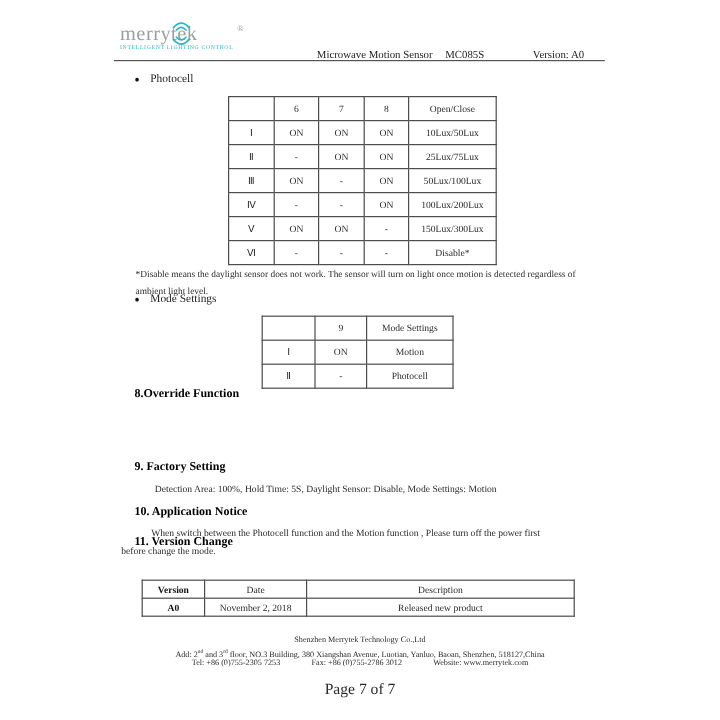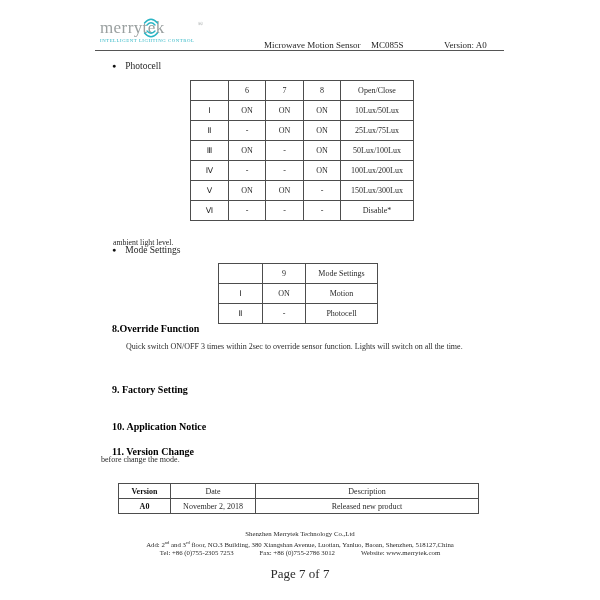--- a/index.html
+++ b/index.html
@@ -130,20 +130,21 @@
     <tr>
       <td>Ⅵ</td>
       <td>-</td>
       <td>-</td>
       <td>-</td>
       <td>Disable*</td>
     </tr>
   </tbody>
     </table>
 
+  <div class="abs note-line" style="left:113px; top:224px;">*Disable means the daylight sensor does not work. The sensor will turn on light once motion is detected regardless of</div>
   <div class="abs note-line" style="left:113px; top:238px;">ambient light level.</div>
 
   <div class="abs bullet-row" style="left:112px; top:245px;">
     <span class="bullet-dot">●</span>
     <span class="bullet-label">Mode Settings</span>
   </div>
 
   <table class="abs tbl-mode" style="left:218px; top:263px;">
     <colgroup>
         <col style="width:44px">
@@ -163,25 +164,26 @@
     </tr>
     <tr>
       <td>Ⅱ</td>
       <td>-</td>
       <td>Photocell</td>
     </tr>
   </tbody>
     </table>
 
   <div class="abs h-sec" style="left:112px; top:323px;">8.Override Function</div>
-  <div class="abs body-line" style="left:126px; top:342px;">Quick switch ON/OFF 3 times within 2sec to override sensor function. Lights will switch on all the time.</div>
 
   <div class="abs h-sec" style="left:112px; top:384px;">9. Factory Setting</div>
+  <div class="abs body-line" style="left:129px; top:403px;">Detection Area: 100%, Hold Time: 5S, Daylight Sensor: Disable, Mode Settings: Motion</div>
 
   <div class="abs h-sec" style="left:112px; top:421px;">10. Application Notice</div>
+  <div class="abs body-line" style="left:126px; top:440px;">When switch between the Photocell function and the Motion function , Please turn off the power first</div>
   <div class="abs body-line" style="left:101px; top:455px;">before change the mode.</div>
 
   <div class="abs h-sec" style="left:112px; top:446px;">11. Version Change</div>
 
   <table class="abs tbl-ver" style="left:118px; top:483px;">
     <colgroup>
         <col style="width:52px">
         <col style="width:85px">
         <col style="width:223px">
       </colgroup>

